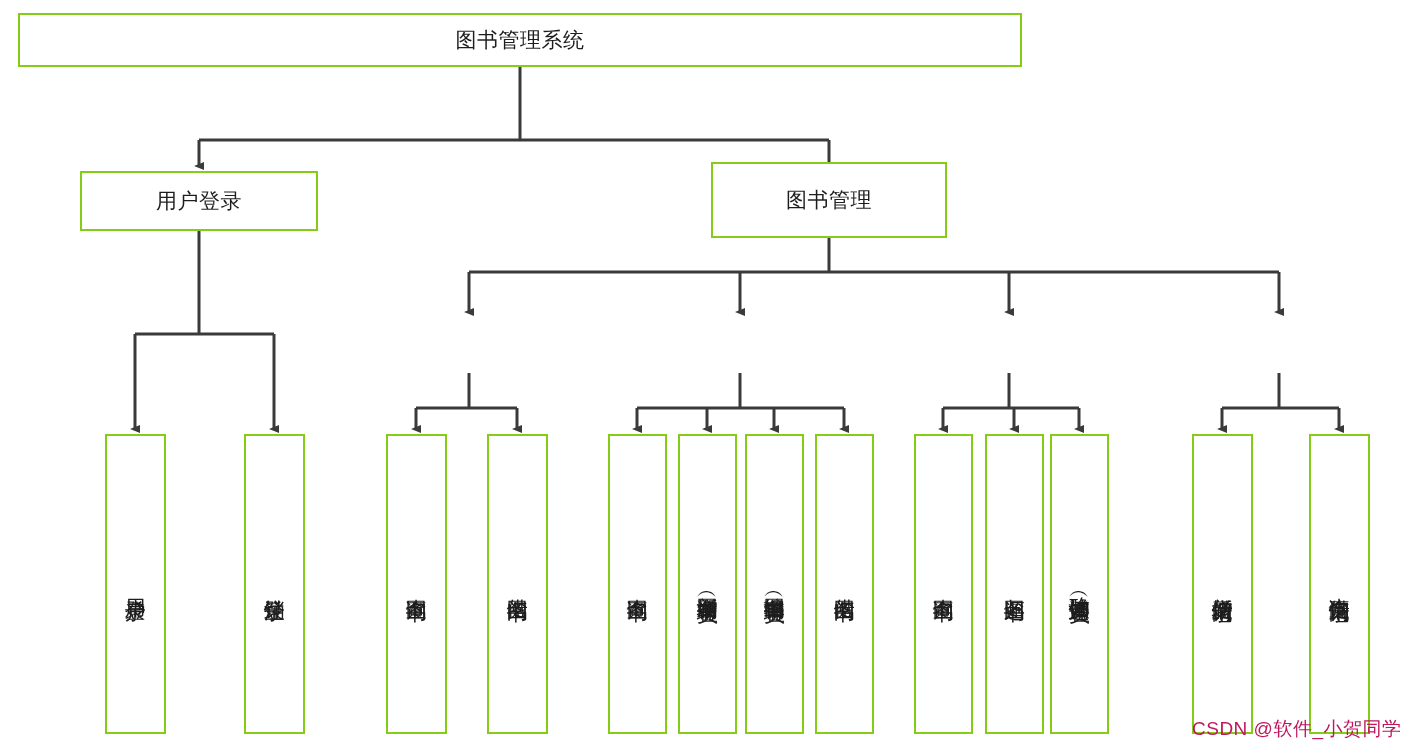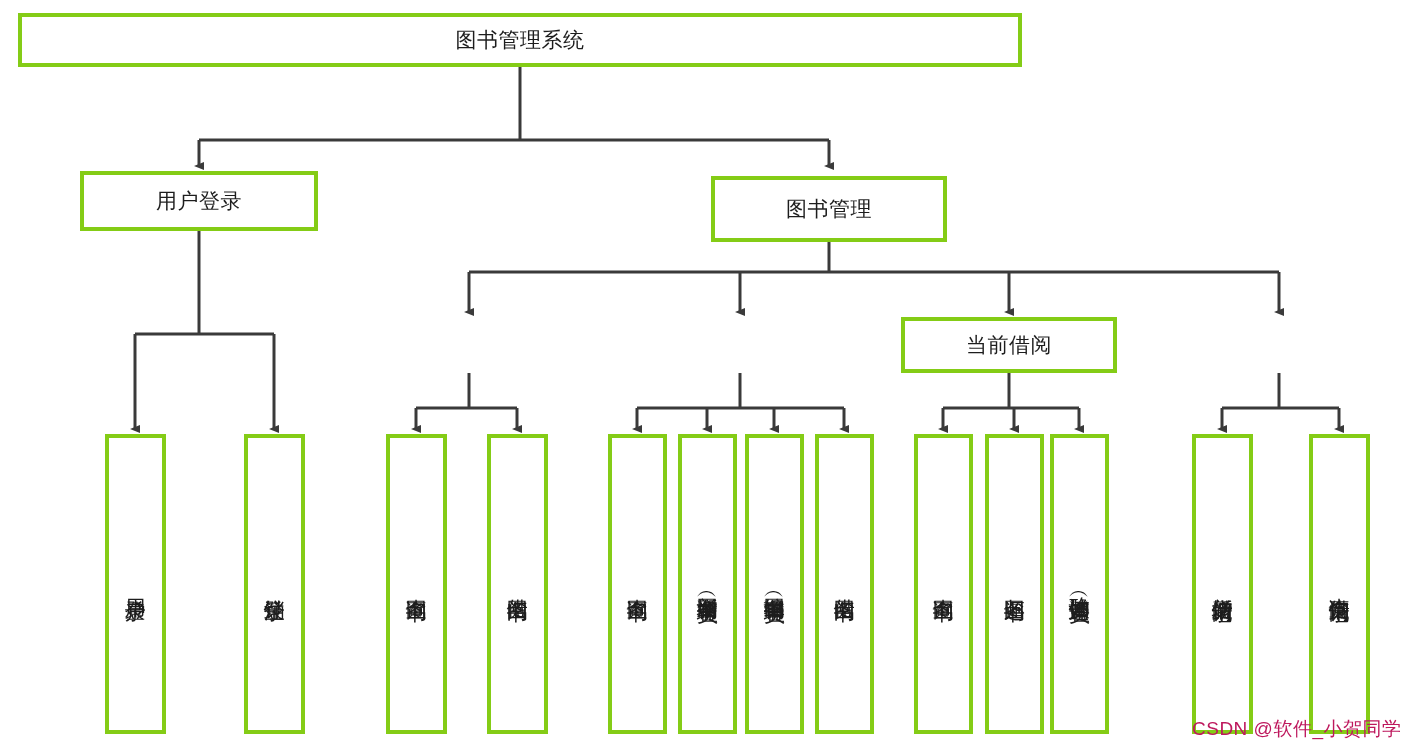--- a/index.html
+++ b/index.html
@@ -20,21 +20,21 @@
   svg.diagram-canvas {
     position: absolute;
     left: 0;
     top: 0;
     width: 1405px;
     height: 747px;
   }
   .node-box {
     position: absolute;
     box-sizing: border-box;
-    border: 4px solid #84cc16;
+    border: 2px solid #84cc16;
     background: #ffffff;
     display: flex;
     align-items: center;
     justify-content: center;
     color: #1d1d1d;
   }
   .node-label {
     font-size: 21px;
     line-height: 1.15;
     letter-spacing: 0.5px;
@@ -121,27 +121,24 @@
     </g>
   </svg>
 
   <div class="node-box" style="left:18px; top:13px; width:1004px; height:54px;">
     <span class="node-label">图书管理系统</span>
   </div>
 
   <div class="node-box" style="left:80px; top:171px; width:238px; height:60px;">
     <span class="node-label">用户登录</span>
   </div>
-  <div class="node-box" style="left:711px; top:176px; width:236px; height:66px;">
+  <div class="node-box" style="left:711px; top:162px; width:236px; height:76px;">
     <span class="node-label">图书管理</span>
   </div>
 
-  <div class="node-box" style="left:901px; top:317px; width:216px; height:56px;">
-    <span class="node-label">当前借阅</span>
-  </div>
 
   <div class="node-box leaf" style="left:105px; top:434px; width:61px; height:300px;">
     <span class="node-label">用户登录</span>
   </div>
   <div class="node-box leaf" style="left:244px; top:434px; width:61px; height:300px;">
     <span class="node-label">注销登录</span>
   </div>
 
   <div class="node-box leaf" style="left:386px; top:434px; width:61px; height:300px;">
     <span class="node-label">查询图书</span>

